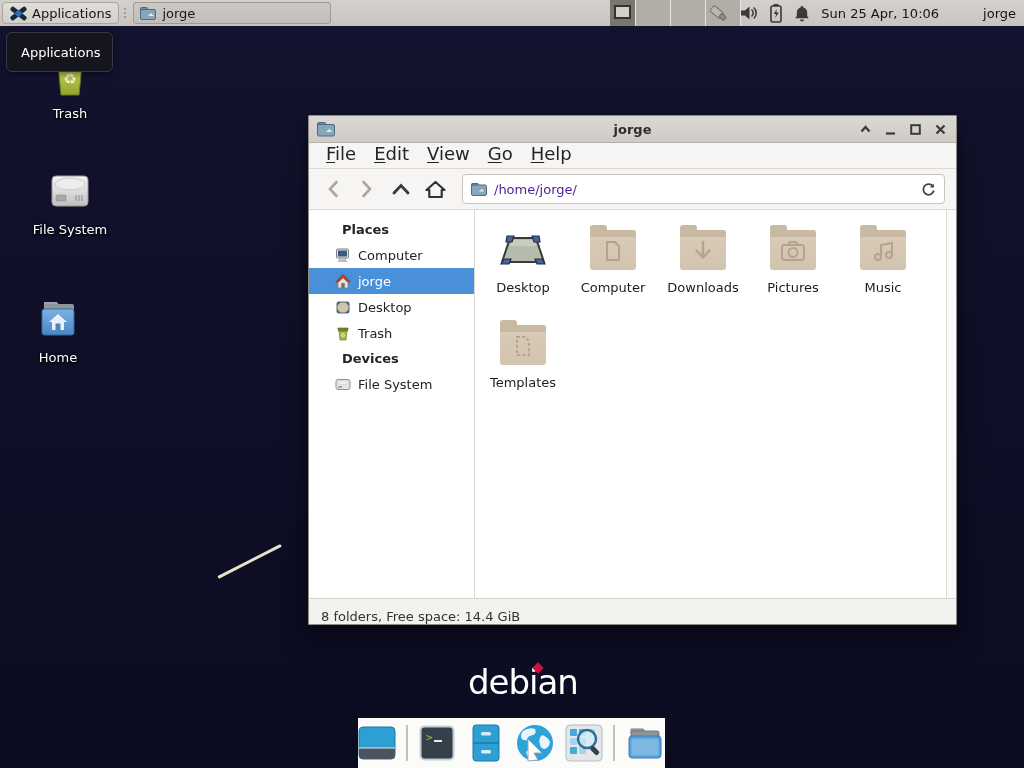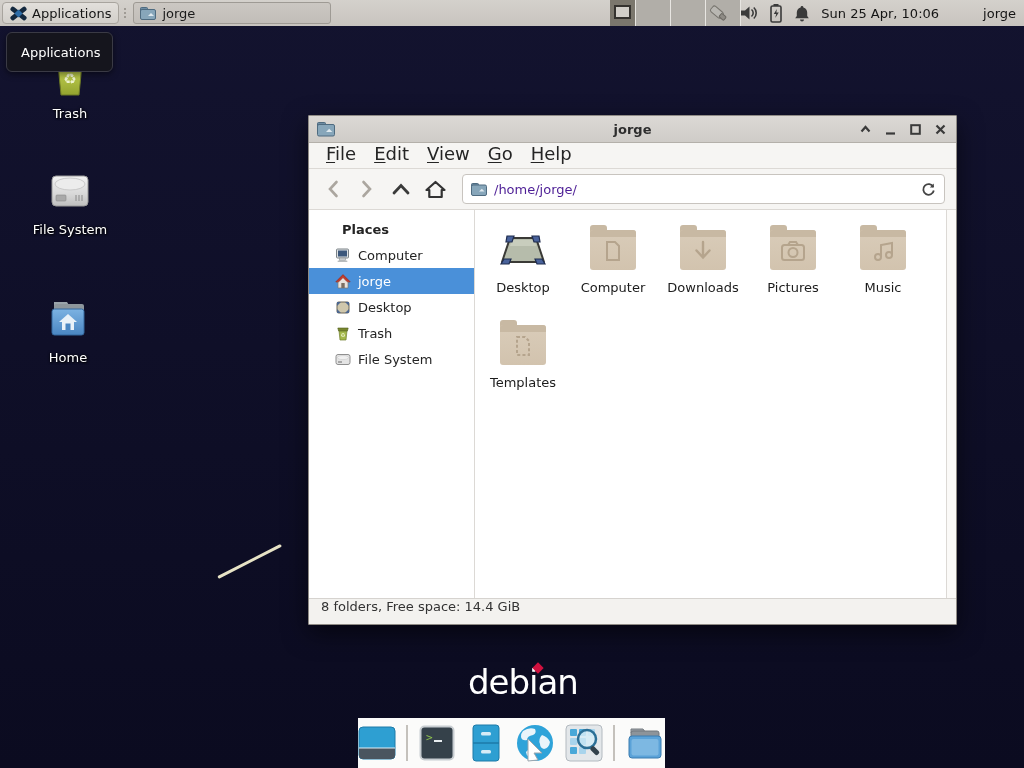--- a/index.html
+++ b/index.html
@@ -91,21 +91,21 @@
   .file-item .fcap { margin-top:6px; font-size:13px; color:#1c1c1c; }
   .scroll-gutter { width:10px; background:#fbfaf8; border-left:1px solid #dcd9d5; }
 
   
   .bfolder { position:absolute; left:3px; top:4px; width:46px; height:40px; }
   .bfolder .tab { position:absolute; left:0; top:-5px; width:17px; height:10px; background:#c8b9a3; border-radius:3px 3px 0 0; }
   .bfolder .body { position:absolute; left:0; top:0; width:46px; height:40px; background:linear-gradient(#d9ccb9,#d2c3ae); border-radius:3px; }
   .bfolder .band { position:absolute; left:0; top:0; width:46px; height:7px; background:#c8b9a3; border-radius:3px 3px 0 0; }
   .bfolder svg { position:absolute; left:50%; top:53%; transform:translate(-50%,-50%); }
 
-  .statusbar { height:26px; background:#f3f2ef; border-top:1px solid #d6d3cf; display:flex; align-items:flex-start; padding-left:12px; font-size:13px; color:#333; }
+  .statusbar { height:26px; background:#f3f2ef; border-top:1px solid #d6d3cf; display:flex; align-items:flex-end; padding-left:12px; font-size:13px; color:#333; }
 
   
   .debian { position:absolute; left:468px; top:662px; z-index:8; }
   .debian .word { font-size:34px; color:#fff; letter-spacing:-1px; }
   .debian .dot { position:absolute; left:66px; top:2px; width:8px; height:8px; background:#d0113f; transform:rotate(45deg); }
 
   
   .dock { position:absolute; left:358px; top:718px; width:307px; height:50px; background:#fbfbfa; z-index:40; display:flex; align-items:center; justify-content:center; gap:10px; }
   .dock-sep { width:2px; height:36px; background:#c4c1bc; }
   .dock-item { width:40px; height:40px; display:flex; align-items:center; justify-content:center; }
@@ -206,21 +206,21 @@
     <rect x="10" y="29" width="10" height="6" rx="1" fill="#a9a9a9" stroke="#8a8a8a" stroke-width="0.6"></rect>
     <g stroke="#9e9e9e" stroke-width="1.4">
       <line x1="30" y1="29" x2="30" y2="35"></line>
         <line x1="33" y1="29" x2="33" y2="35"></line>
         <line x1="36" y1="29" x2="36" y2="35"></line>
     </g>
   </svg>
   <div class="cap">File System</div>
 </div>
 
-<div class="d-icon" style="left:18px; top:294px;">
+<div class="d-icon" style="left:8px; top:294px;">
   <svg class="glyph" viewBox="0 0 48 48">
     <defs>
         <linearGradient id="fg" x1="0" y1="0" x2="0" y2="1">
           <stop offset="0" stop-color="#7cb2e2"></stop>
           <stop offset="1" stop-color="#4a86c2"></stop>
         </linearGradient>
       </defs>
     <path d="M10 8 h13 l3 5 h-16 z" fill="#9aa4ab"></path>
     <rect x="10" y="10" width="30" height="30" rx="2" fill="#8d969c"></rect>
     <rect x="8" y="15" width="32" height="26" rx="2.5" fill="url(#fg)" stroke="#35699e"></rect>
@@ -352,20 +352,21 @@
 
       <div class="side-row">
         <svg width="16" height="15" viewBox="0 0 16 15">
           <path d="M4 4.5 h8 l-1 9.5 h-6 z" fill="#a3b84a" stroke="#6e7d2c" stroke-width="0.7"></path>
           <path d="M2.8 2 h10.4 l-0.8 3 h-8.8 z" fill="#78862e" stroke="#535f1d" stroke-width="0.6"></path>
           <text x="8" y="11" text-anchor="middle" font-size="5.5" fill="#eef3cf">♻</text>
         </svg>
         <span>Trash</span>
       </div>
 
+      <div class="side-head">Devices</div>
 
       <div class="side-row">
         <svg width="16" height="13" viewBox="0 0 16 13">
           <rect x="1" y="1.5" width="14" height="10" rx="2" fill="#e4e4e4" stroke="#8f8f8f"></rect>
           <ellipse cx="8" cy="4.6" rx="5.5" ry="2" fill="#f0f0f0" stroke="#c6c6c6" stroke-width="0.5"></ellipse>
           <rect x="3" y="8" width="4" height="2" fill="#a8a8a8"></rect>
         </svg>
         <span>File System</span>
       </div>
     </div>

